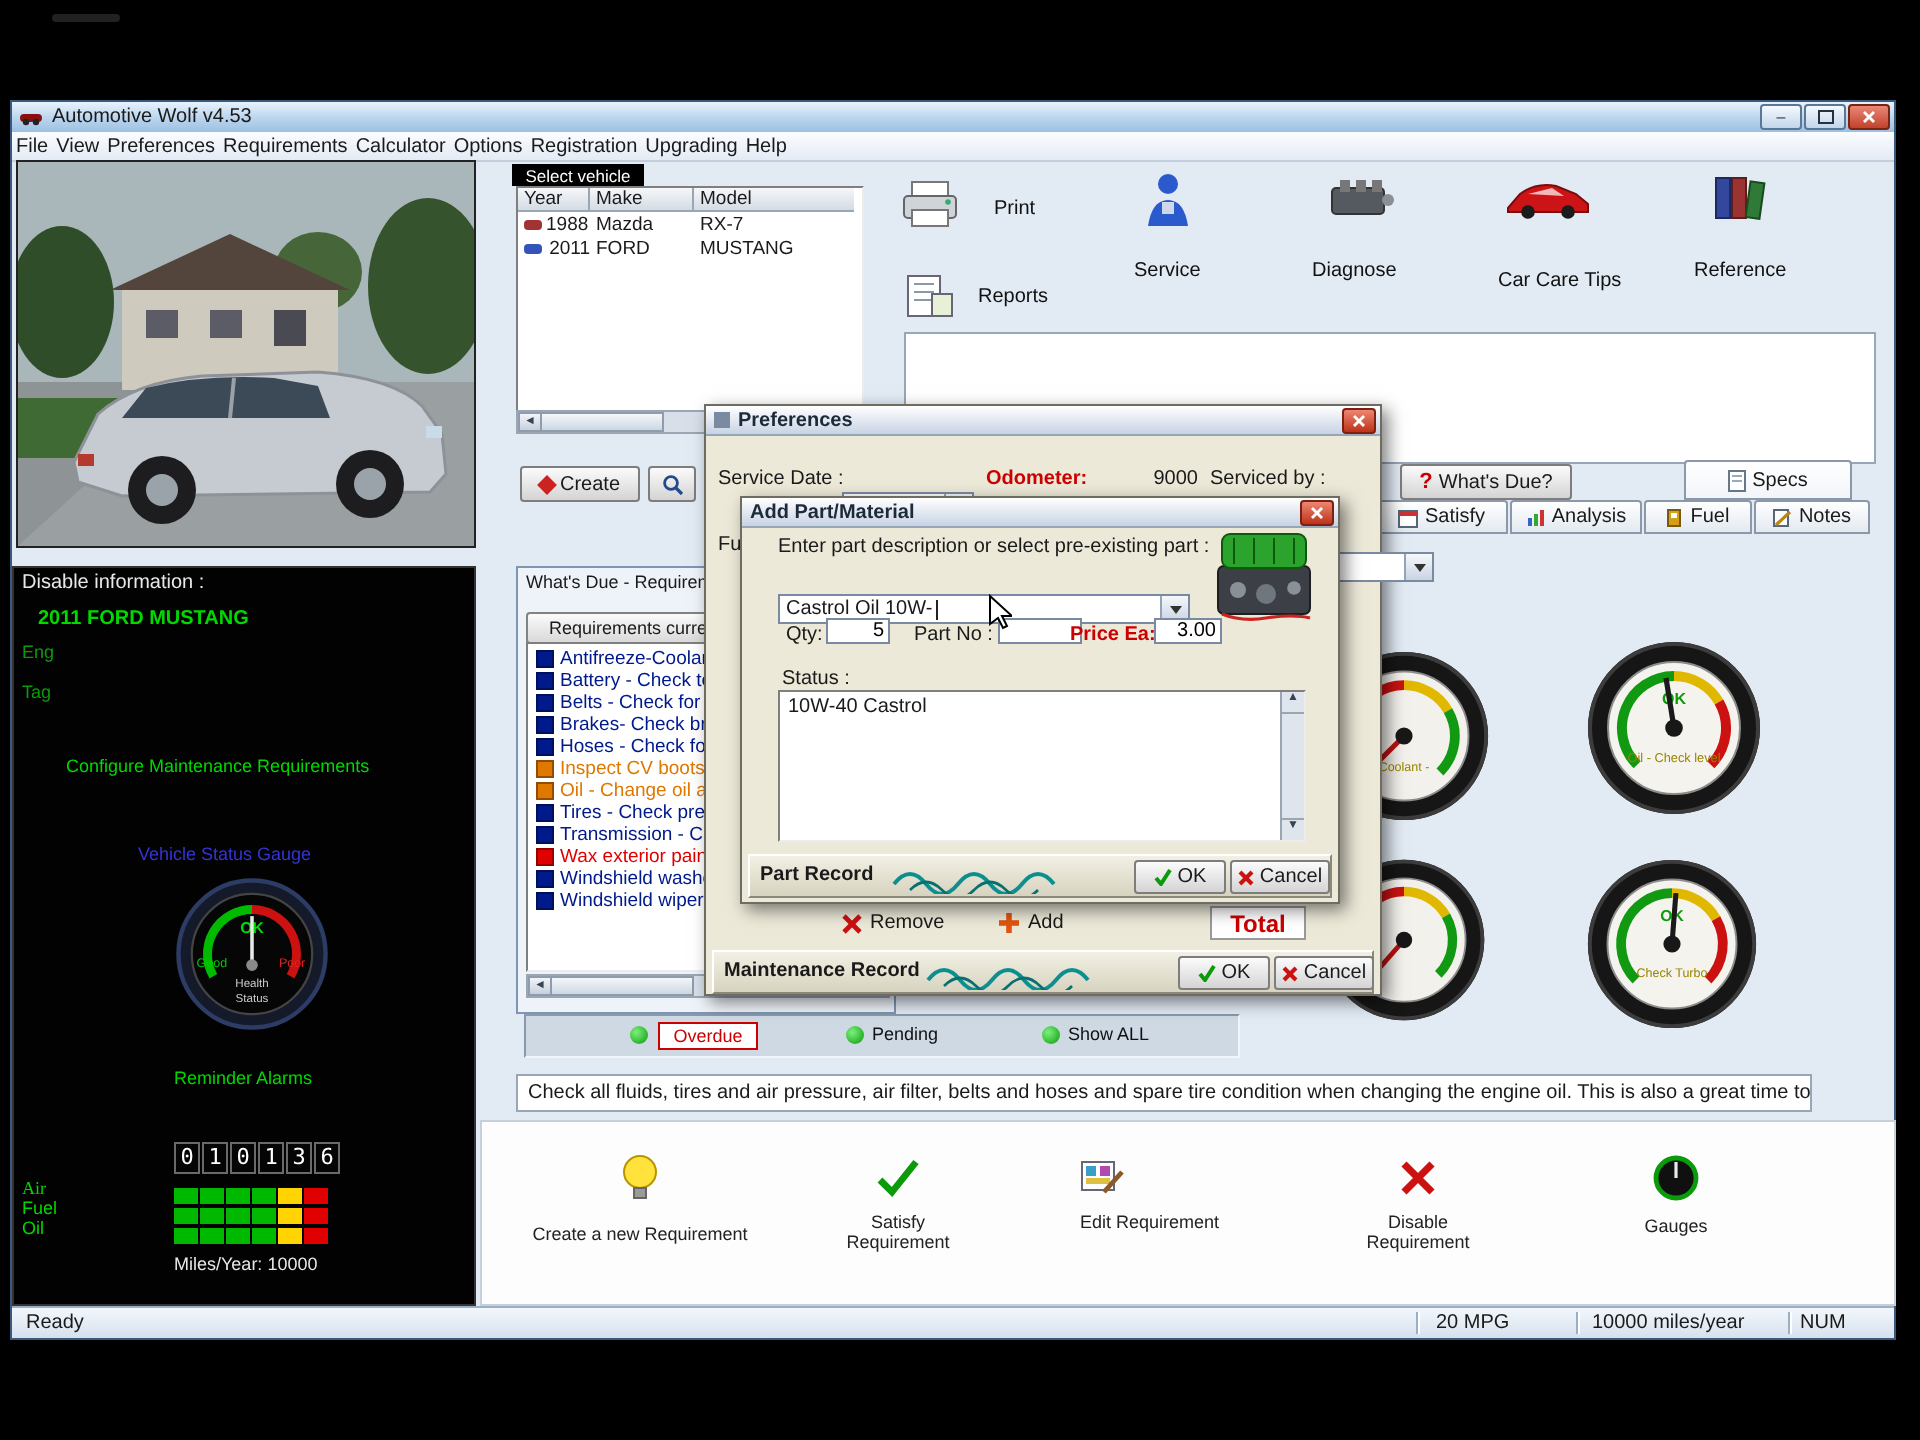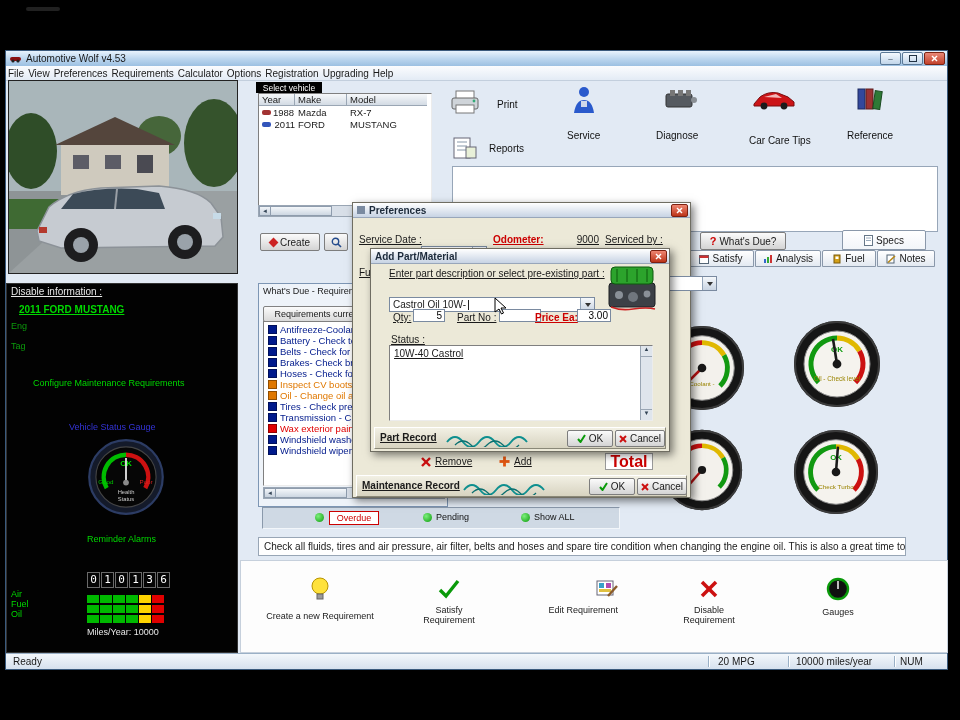--- a/index.html
+++ b/index.html
@@ -1,19 +1,19 @@
 <!DOCTYPE html>
 <html><head>
 <meta charset="utf-8">
 <style>
   html,body{margin:0;padding:0;background:#000;}
   #screen{position:relative;width:960px;height:720px;background:#000;overflow:hidden;
           font-family:"Liberation Sans",sans-serif;color:#1a1a1a;}
   .abs{position:absolute;}
-  .t9{font-size:9px;} .t10{font-size:10px;text-decoration:underline;}
+  .t9{font-size:9px;} .t10{font-size:10px;}
   .b{font-weight:bold;}
   
   #app{position:absolute;left:5px;top:50px;width:941px;height:618px;background:#e2eaf4;border:1px solid #3a5a7d;}
   .titlebar{position:absolute;left:0;top:0;width:100%;height:15px;
             background:linear-gradient(#e8f3fd,#bdd7ef 50%,#9cc0e2);display:flex;align-items:center;
             border-bottom:1px solid #7d9cbb;font-size:10px;}
   .menubar{position:absolute;left:0;top:15px;width:100%;height:14px;
            background:linear-gradient(#fbfcfe,#e3ebf5);display:flex;align-items:center;font-size:10px;border-bottom:1px solid #c3cfdd;}
   .menu-item{padding:0 2px;cursor:default;}
   .winbtn{width:19px;height:11px;margin-left:1px;border:1px solid #5a7896;border-radius:2px;
@@ -296,21 +296,21 @@
       <text x="35" y="50" text-anchor="middle" font-size="5.2" fill="#cccccc">Health</text>
       <text x="35" y="56.5" text-anchor="middle" font-size="5.2" fill="#cccccc">Status</text>
     </svg>
 
     <div class="abs t9 g" style="left:80px;top:250px;">Reminder Alarms</div>
 
     <div class="abs" style="left:80px;top:285px;">
       <span class="odo">0</span><span class="odo">1</span><span class="odo">0</span><span class="odo">1</span><span class="odo">3</span><span class="odo">6</span>
     </div>
 
-    <div class="abs t9 g" style="left:4px;top:305px;">Air</div>
+    <div class="abs t9 g" style="left:4px;top:305px;font-family:Liberation Serif, serif;">Air</div>
     <div class="abs t9 g" style="left:4px;top:315px;">Fuel</div>
     <div class="abs t9 g" style="left:4px;top:325px;">Oil</div>
     <div class="abs" style="left:80px;top:305px;">
       <span class="sq" style="background: rgb(0, 184, 0);"></span><span class="sq" style="background: rgb(0, 184, 0);"></span><span class="sq" style="background: rgb(0, 184, 0);"></span><span class="sq" style="background: rgb(0, 184, 0);"></span><span class="sq" style="background: rgb(255, 212, 0);"></span><span class="sq" style="background: rgb(224, 0, 0);"></span>
     </div>
     <div class="abs" style="left:80px;top:315px;">
       <span class="sq" style="background: rgb(0, 184, 0);"></span><span class="sq" style="background: rgb(0, 184, 0);"></span><span class="sq" style="background: rgb(0, 184, 0);"></span><span class="sq" style="background: rgb(0, 184, 0);"></span><span class="sq" style="background: rgb(255, 212, 0);"></span><span class="sq" style="background: rgb(224, 0, 0);"></span>
     </div>
     <div class="abs" style="left:80px;top:325px;">
       <span class="sq" style="background: rgb(0, 184, 0);"></span><span class="sq" style="background: rgb(0, 184, 0);"></span><span class="sq" style="background: rgb(0, 184, 0);"></span><span class="sq" style="background: rgb(0, 184, 0);"></span><span class="sq" style="background: rgb(255, 212, 0);"></span><span class="sq" style="background: rgb(224, 0, 0);"></span>
@@ -447,21 +447,21 @@
         <rect x="7" y="17" width="6" height="5" fill="#9a9a9a" stroke="#666"></rect>
     </svg>
     <div class="t9" style="margin-top:4px;color:#222;">Create a new Requirement</div>
   </div>
   <div class="abs" style="left:410px;top:575px;width:78px;height:60px;text-align:center;">
     <svg width="22" height="20" style="margin-top:4px;">
       <polyline points="2,11 8,17 20,2" fill="none" stroke="#0a9a0a" stroke-width="3.4"></polyline>
     </svg>
     <div class="t9" style="margin-top:2px;color:#222;">Satisfy Requirement</div>
   </div>
-  <div class="abs" style="left:540px;top:575px;width:78px;height:60px;text-align:right;">
+  <div class="abs" style="left:540px;top:575px;width:78px;height:60px;text-align:left;">
     <svg width="22" height="20" style="margin-top:4px;">
       <rect x="1" y="2" width="16" height="14" fill="#fff" stroke="#667"></rect>
         <rect x="3" y="4" width="5" height="5" fill="#38a0c8"></rect>
         <rect x="10" y="4" width="5" height="5" fill="#b04ab0"></rect>
         <rect x="3" y="10" width="12" height="3" fill="#e0c040"></rect>
         <line x1="12" y1="17" x2="21" y2="7" stroke="#8a5a2a" stroke-width="2.4"></line>
     </svg>
     <div class="t9" style="margin-top:2px;color:#222;">Edit Requirement</div>
   </div>
   <div class="abs" style="left:806px;top:575px;width:64px;height:60px;text-align:center;">
@@ -515,21 +515,21 @@
         </svg>
       <span class="t10">Remove</span>
     </div>
     <div class="abs" style="left:146px;top:253px;display:flex;align-items:center;gap:4px;">
       <svg width="11" height="11">
           <line x1="5.5" y1="0.5" x2="5.5" y2="10.5" stroke="#e05510" stroke-width="2.8"></line>
           <line x1="0.5" y1="5.5" x2="10.5" y2="5.5" stroke="#e05510" stroke-width="2.8"></line>
         </svg>
       <span class="t10">Add</span>
     </div>
-    <div class="abs" style="left:252px;top:250px;width:46px;height:15px;background:#fff;border:1px solid #999;display:flex;align-items:center;justify-content:center;color:#c00;font-weight:bold;font-size:16px;">Total</div>
+    <div class="abs" style="left:252px;top:250px;width:46px;height:15px;background:#fff;border:1px solid #999;display:flex;align-items:center;justify-content:center;color:#c00;font-weight:bold;font-size:12px;">Total</div>
 
     <div class="recbar" style="left:3px;top:272px;width:329px;">
       <span class="abs t10 b" style="left:5px;top:4px;">Maintenance Record</span>
       <svg class="abs" style="left:105px;top:1px;" width="100" height="18">
         <path d="M2 13 Q10 3 18 13 T34 13 T50 13 T66 13 T82 13" stroke="#0e8f8f" fill="none" stroke-width="2"></path>
         <path d="M10 16 Q18 8 26 16 T42 16 T58 16 T74 16" stroke="#0a6f6f" fill="none" stroke-width="1.3"></path>
       </svg>
       <div class="btn abs" style="left:232px;top:2px;width:44px;height:15px;">
         <svg width="9" height="9">
             <polyline points="1,5 3.5,8 8,1" fill="none" stroke="#0a9a0a" stroke-width="2"></polyline>

